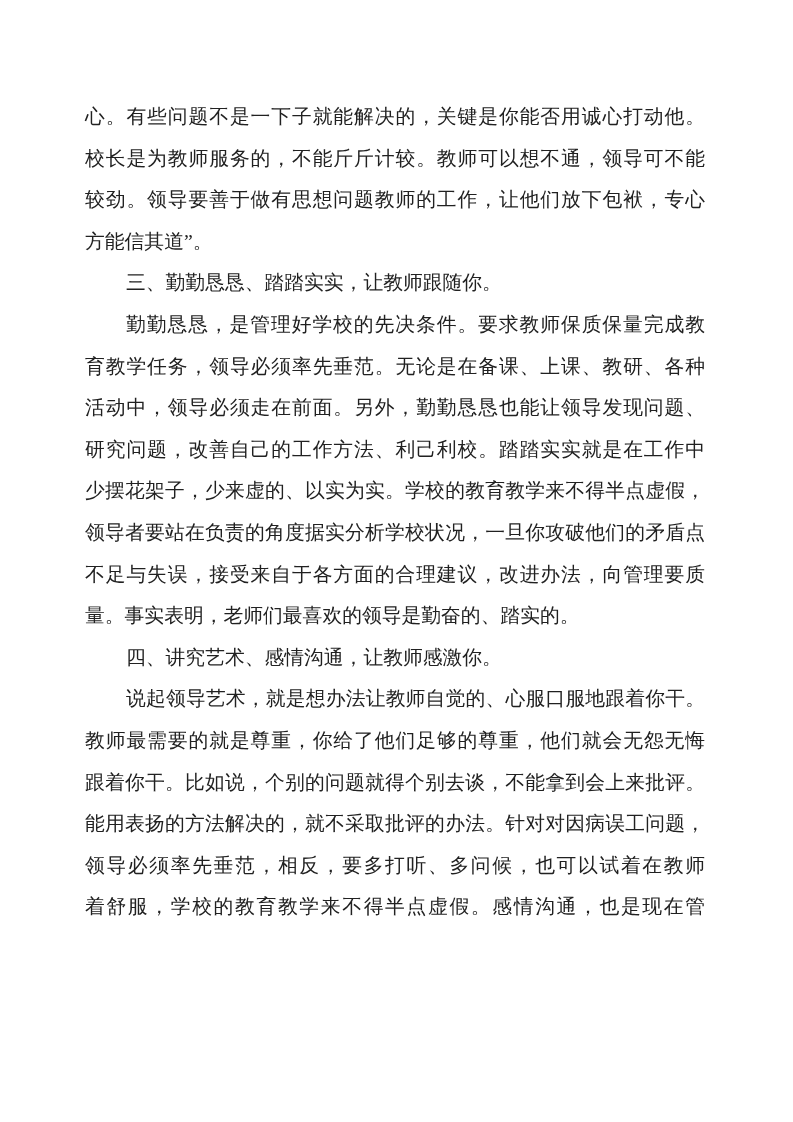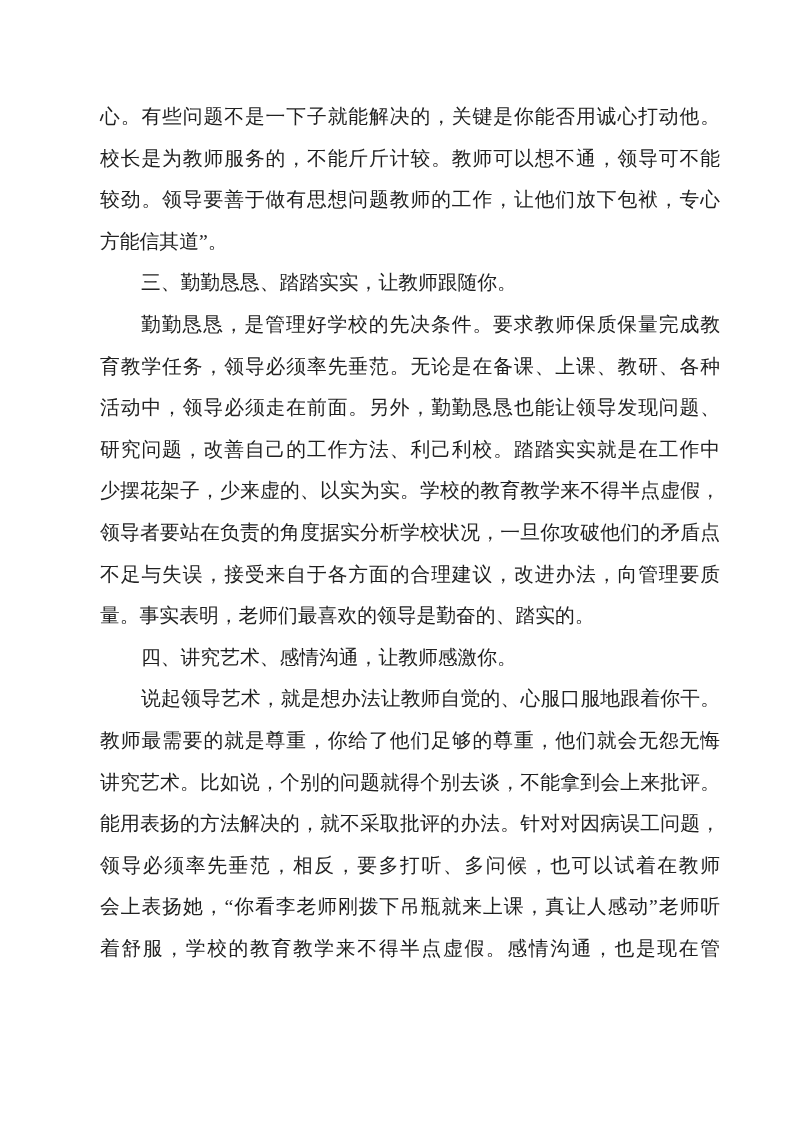--- a/index.html
+++ b/index.html
@@ -9,21 +9,21 @@
   body {
     width: 793px;
     height: 1122px;
     background: #ffffff;
     overflow: hidden;
     position: relative;
     font-family: "Liberation Serif", "DejaVu Serif", serif;
   }
   .doc-page {
     position: absolute;
-    left: 100px;
+    left: 85px;
     top: 96px;
     width: 620px;
   }
   .para { margin: 0; padding: 0; }
   .line {
     height: 41.6px;
     line-height: 41.6px;
     font-size: 19.8px;
     color: #212121;
     text-align: justify;
@@ -66,20 +66,19 @@
     <div class="line">量。事实表明，老师们最喜欢的领导是勤奋的、踏实的。</div>
   </div>
 
   <div class="para">
     <div class="line indent">四、讲究艺术、感情沟通，让教师感激你。</div>
   </div>
 
   <div class="para">
     <div class="line fill indent">说起领导艺术，就是想办法让教师自觉的、心服口服地跟着你干。</div>
     <div class="line fill">教师最需要的就是尊重，你给了他们足够的尊重，他们就会无怨无悔</div>
-    <div class="line fill">讲究艺术。比如说，个别的问题就得个别去谈，不能拿到会上来批评。</div>
+    <div class="line fill">跟着你干。比如说，个别的问题就得个别去谈，不能拿到会上来批评。</div>
     <div class="line fill">能用表扬的方法解决的，就不采取批评的办法。针对对因病误工问题，</div>
     <div class="line fill">领导必须率先垂范，相反，要多打听、多问候，也可以试着在教师</div>
-    <div class="line fill">会上表扬她，“你看李老师刚拨下吊瓶就来上课，真让人感动”老师听</div>
     <div class="line fill">着舒服，学校的教育教学来不得半点虚假。感情沟通，也是现在管</div>
   </div>
 
 </div>
 
 </body></html>

